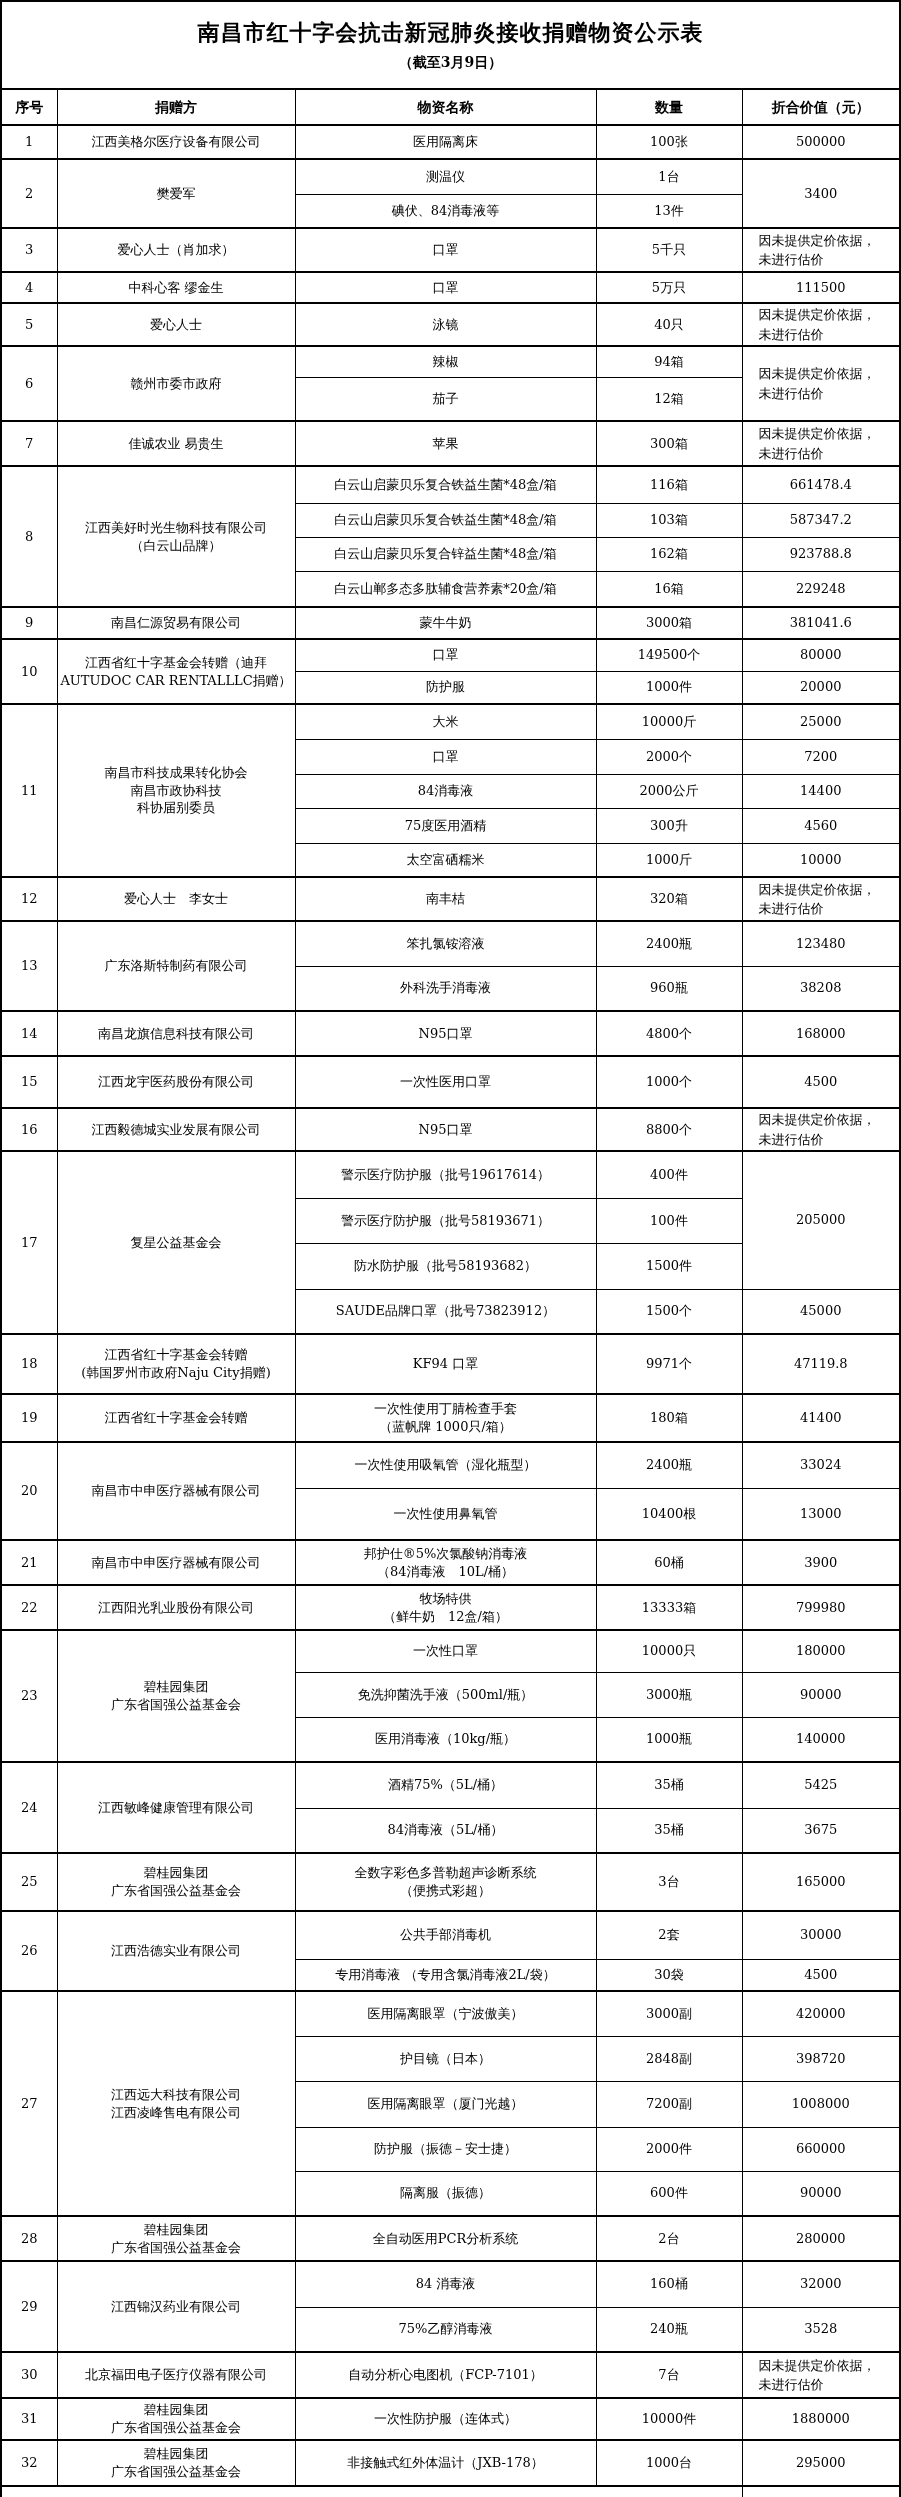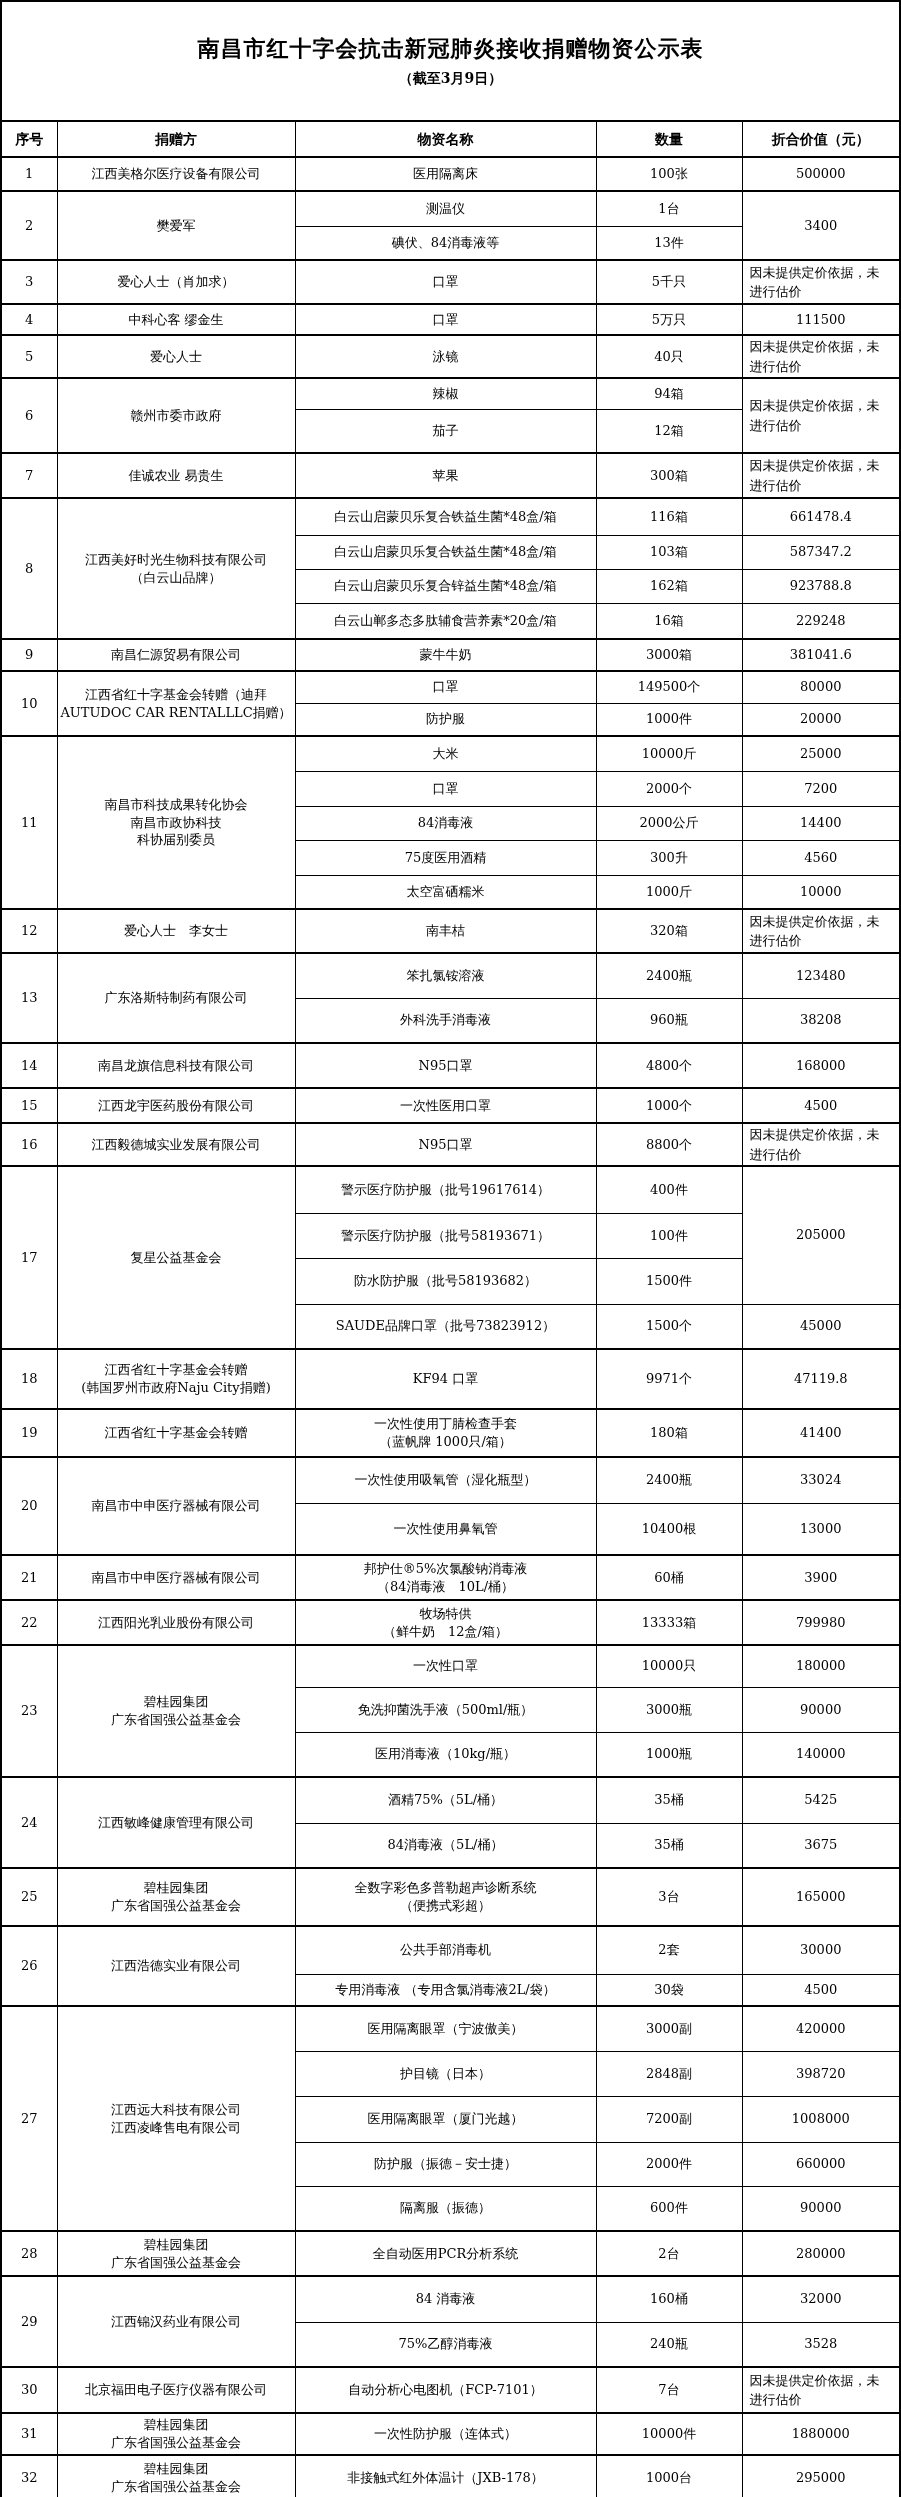--- a/index.html
+++ b/index.html
@@ -19,33 +19,33 @@
     vertical-align:middle;
     font-size:13px;
     line-height:1.35;
     padding:1px 2px;
     overflow:hidden;
     word-break:break-all;
   }
   td.title-cell{
     height:78px;
     border-bottom:2px solid #000000;
-    padding:20px 0;
+    padding:4px 0;
   }
   .title-line1{font-size:22px;font-weight:bold;letter-spacing:1px;}
   .title-line2{font-size:14px;font-weight:bold;margin-top:6px;}
   tr.header-row td{
     font-weight:bold;
     font-size:14px;
     height:32px;
     border-top:2px solid #000000;
     border-bottom:2px solid #000000;
   }
   tr.group-start td{border-top:2px solid #000000;}
-  td.np{text-align:left;line-height:1.5;padding:1px 7px;}
+  td.np{text-align:left;line-height:1.5;padding:1px 16px;}
   tr.footer-row td{height:33px;font-size:14px;border-top:2px solid #000000;}
   td.total-value{font-size:13px;}
 </style>
 </head>
 <body>
 
 <div class="page">
   <table class="donation">
     <colgroup>
       <col style="width:56px">
@@ -421,21 +421,21 @@
           <td class="mat">
             <div>N95口罩</div>
           </td>
           <td class="qty">
             <div>4800个</div>
           </td>
           <td class="value">
             <div>168000</div>
           </td>
         </tr>
-        <tr class="group-start" style="height: 35px; padding-left: 44px;">
+        <tr class="group-start" style="height: 52px; padding-left: 44px;">
           <td class="no">
             <div>15</div>
           </td>
           <td class="donor">
             <div>江西龙宇医药股份有限公司</div>
           </td>
           <td class="mat">
             <div>一次性医用口罩</div>
           </td>
           <td class="qty">

